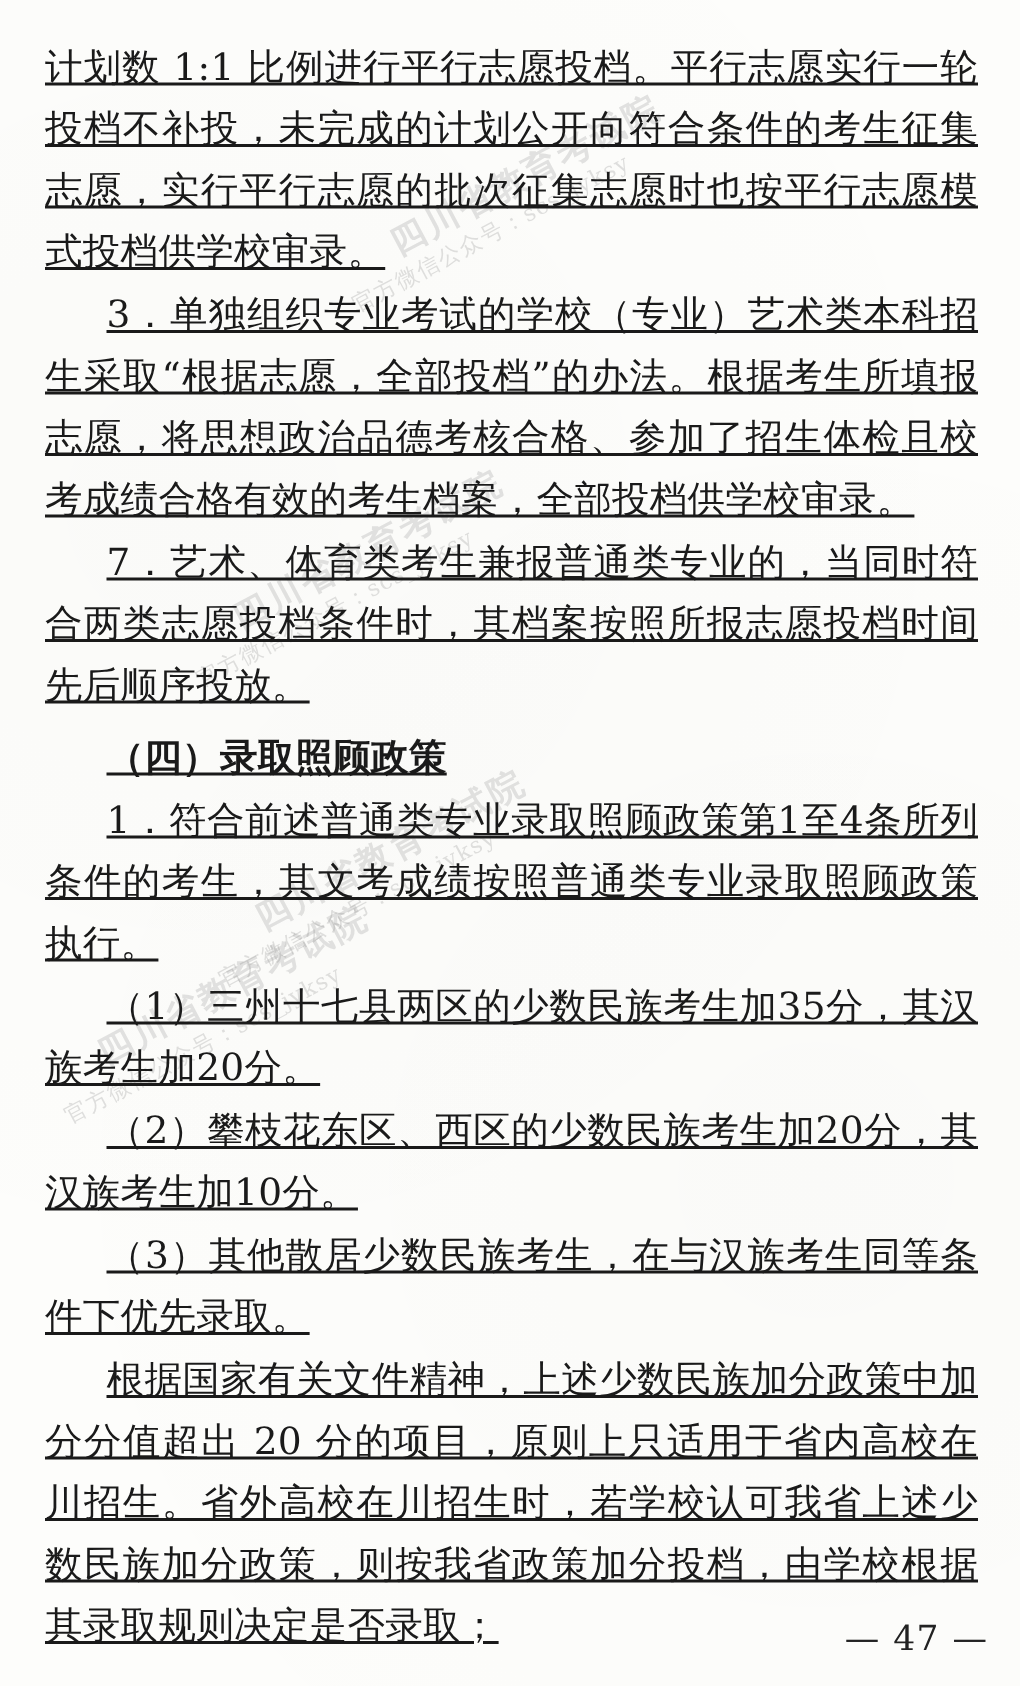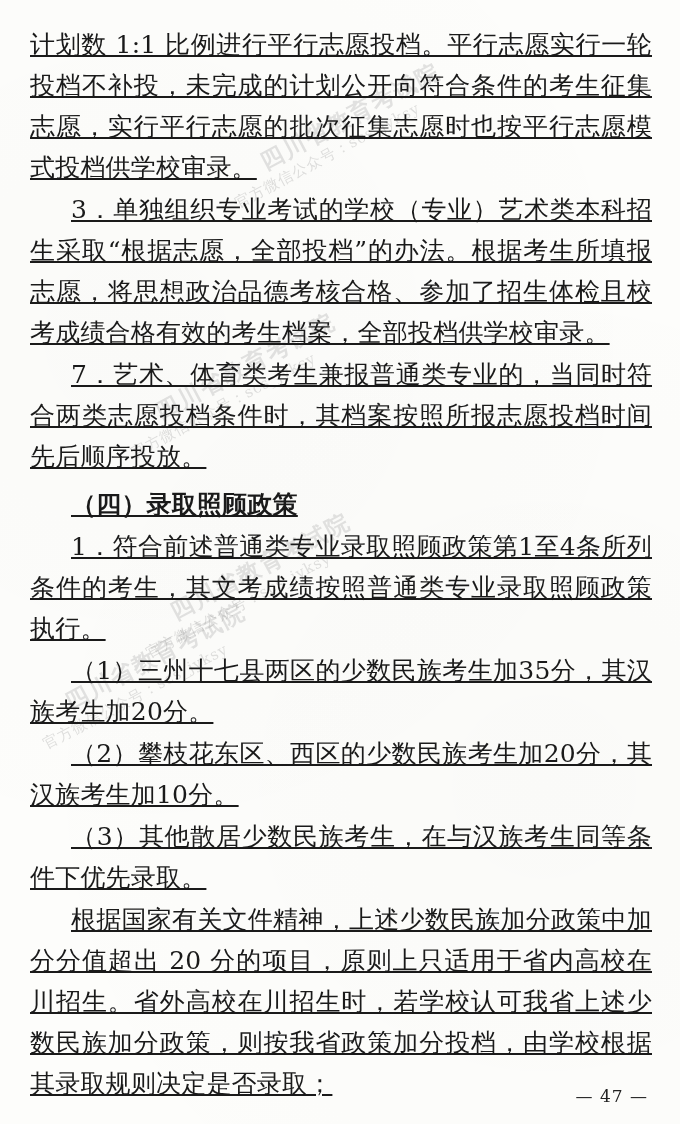--- a/index.html
+++ b/index.html
@@ -69,23 +69,23 @@
     transform: rotate(-28deg);
   }
   .wm-small {
     font-size: 15px;
     letter-spacing: 1px;
     font-weight: normal;
     color: rgba(120,120,120,0.22);
   }
   .page-number {
     position: absolute;
-    right: 32px;
+    right: 21px;
     bottom: 18px;
-    font-size: 17px;
+    font-size: 23px;
     letter-spacing: 1px;
     color: #222;
     z-index: 3;
   }
 </style>
 </head>
 <body>
 
 <div class="page">
 

